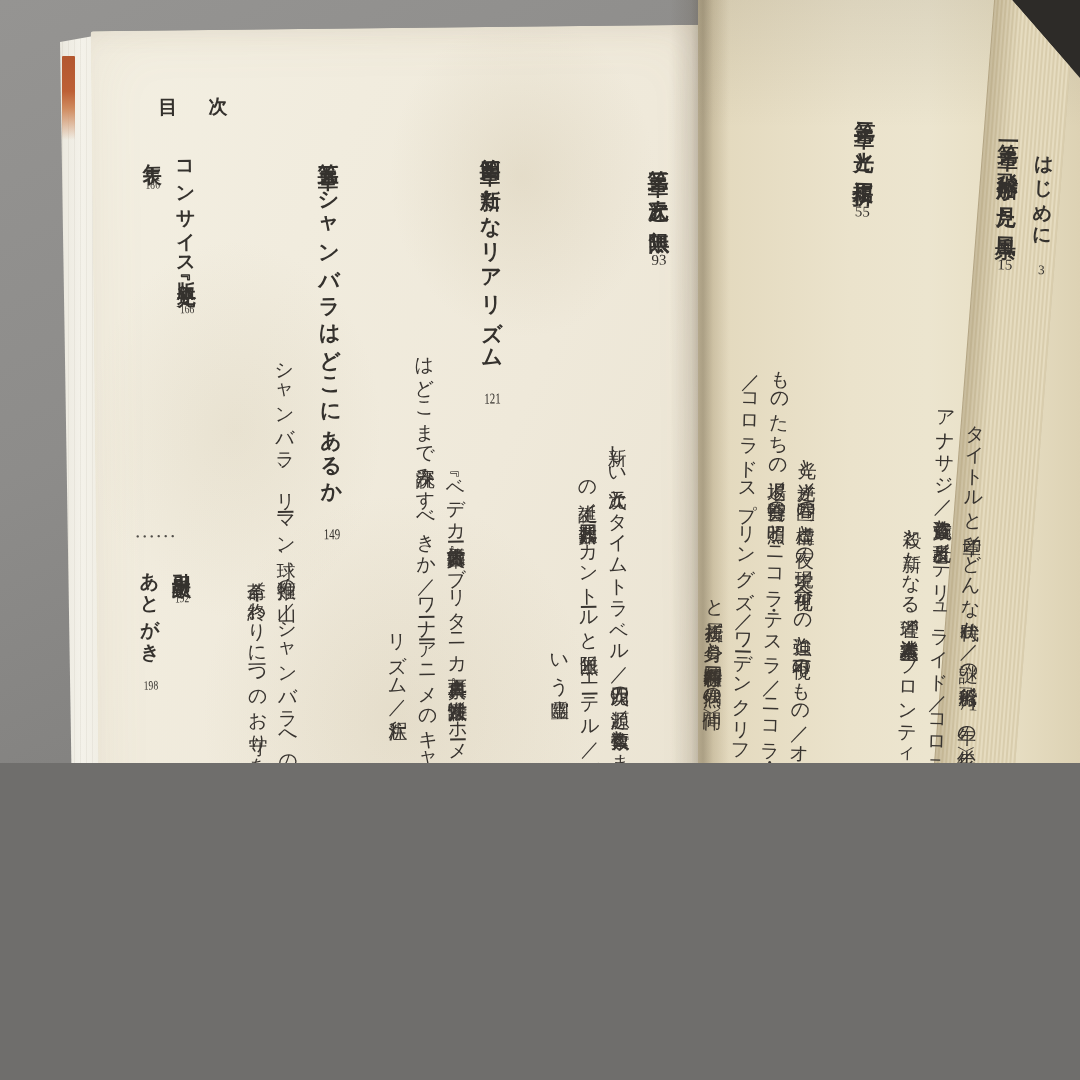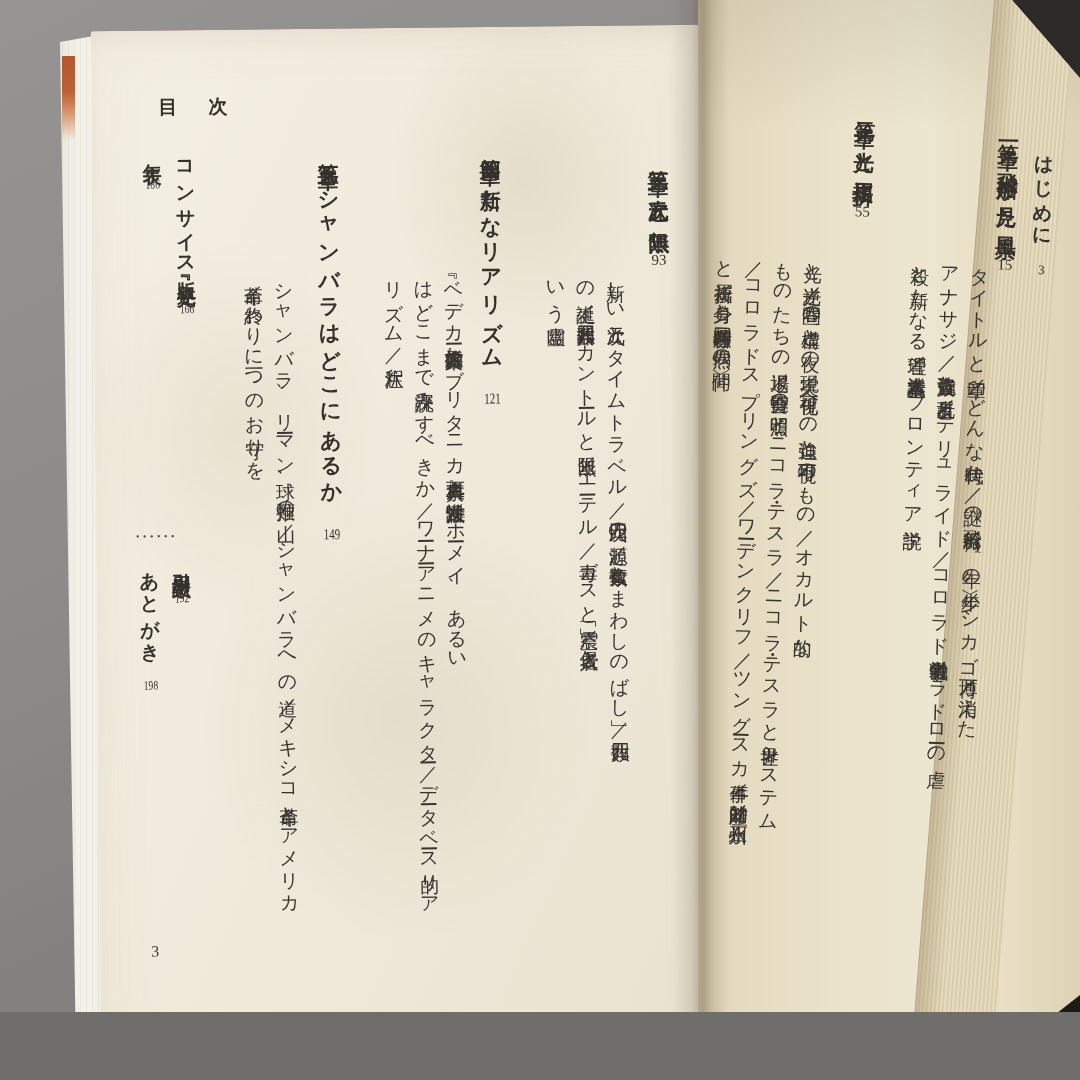--- a/index.html
+++ b/index.html
@@ -1,18 +1,18 @@
 <!DOCTYPE html>
 <html><head>
 <meta charset="utf-8">
 <style>
   html,body{margin:0;padding:0;background:#6f6e6c;}
-  #scene{position:relative;width:1080px;height:1012px;overflow:hidden;
+  #scene{position:relative;width:1080px;height:763px;overflow:hidden;
     background:linear-gradient(155deg,#959492 0%,#8d8c8a 38%,#82817f 68%,#6e6d6b 100%);
-    font-family:"Liberation Serif","DejaVu Serif",serif;}
+    font-family:"Liberation Serif","DejaVu Serif",serif;text-align:center;}
   .abs{position:absolute;}
   
   .dark-tr{left:0;top:0;width:1080px;height:1080px;background:#2d2b28;
     clip-path:polygon(1010px 0px,1080px 0px,1080px 80px);}
   .dark-br{left:0;top:0;width:1080px;height:1080px;background:#1d1b18;
     clip-path:polygon(862px 1080px,1080px 992px,1080px 1080px);}
   .book-shadow{left:58px;top:1046px;width:900px;height:36px;
     background:linear-gradient(180deg,rgba(25,22,18,0),rgba(25,22,18,.88) 55%,rgba(25,22,18,.8));
     filter:blur(3px);transform:rotate(-.2deg);}
   

